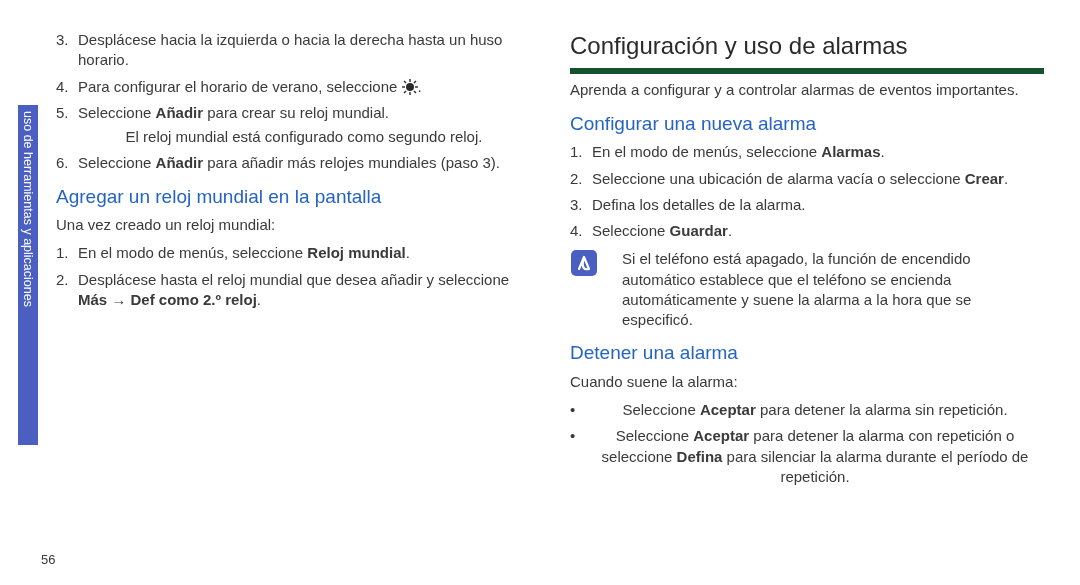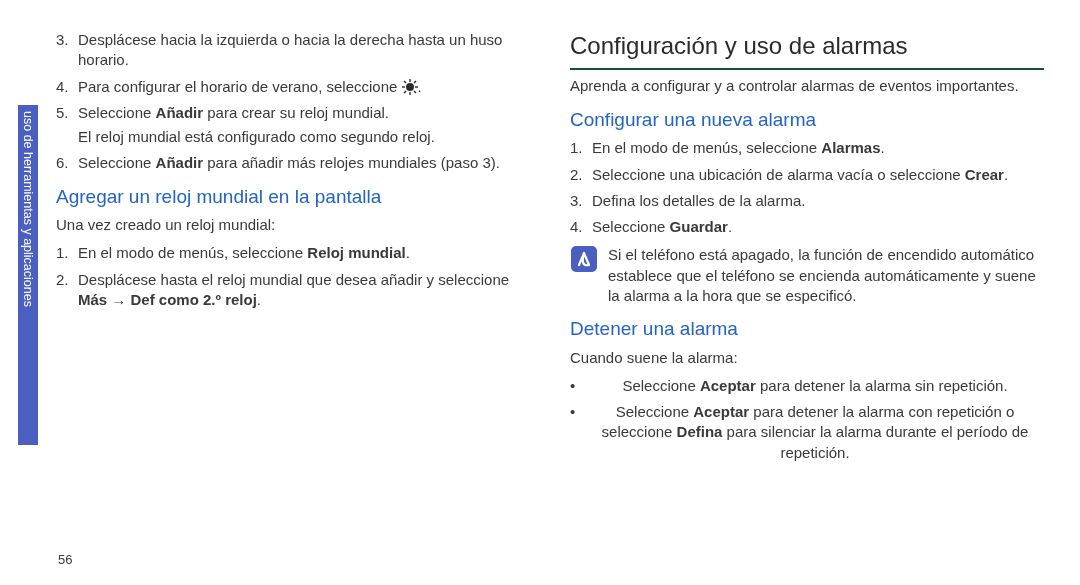--- a/index.html
+++ b/index.html
@@ -45,21 +45,21 @@
   }
   .col {
     flex: 1 1 0;
     min-width: 0;
   }
   h1.section-title {
     font-size: 24px;
     font-weight: 400;
     color: #2a2a2a;
     margin: 2px 0 6px 0;
-    border-bottom: 2px solid #14532d;
+    border-bottom: 6px solid #14532d;
     padding-bottom: 6px;
   }
   h2.sub-title {
     font-size: 19px;
     font-weight: 400;
     color: #2464c2;
     margin: 10px 0 6px 0;
   }
   p {
     margin: 4px 0 8px 0;
@@ -76,20 +76,21 @@
   ol.num > li .num-label {
     flex: 0 0 22px;
   }
   ol.num > li .num-body {
     flex: 1 1 auto;
   }
   .sub-note {
     margin-left: 22px;
     margin-top: -4px;
     margin-bottom: 6px;
+    text-align: center;
   }
   ul.bul {
     list-style: none;
     margin: 0;
     padding: 0;
   }
   ul.bul > li {
     display: flex;
     margin: 2px 0 6px 0;
   }
@@ -104,34 +105,34 @@
   .bold { font-weight: 700; }
   .dst-icon {
     display: inline-block;
     width: 16px; height: 16px;
     vertical-align: -3px;
     position: relative;
   }
   .dst-icon svg { display: block; }
   .note-row {
     display: flex;
-    gap: 10px;
+    gap: 24px;
     margin: 6px 0 2px 0;
   }
   .note-icon {
     flex: 0 0 28px;
     height: 28px;
   }
   .note-icon svg { display: block; }
   .note-text {
     flex: 1 1 auto;
   }
   .page-number {
     position: absolute;
-    left: 58px;
+    left: 41px;
     bottom: 16px;
     font-size: 13px;
     color: #3a3a3a;
   }
 </style>
 </head>
 <body>
 
 <div class="page">
 

